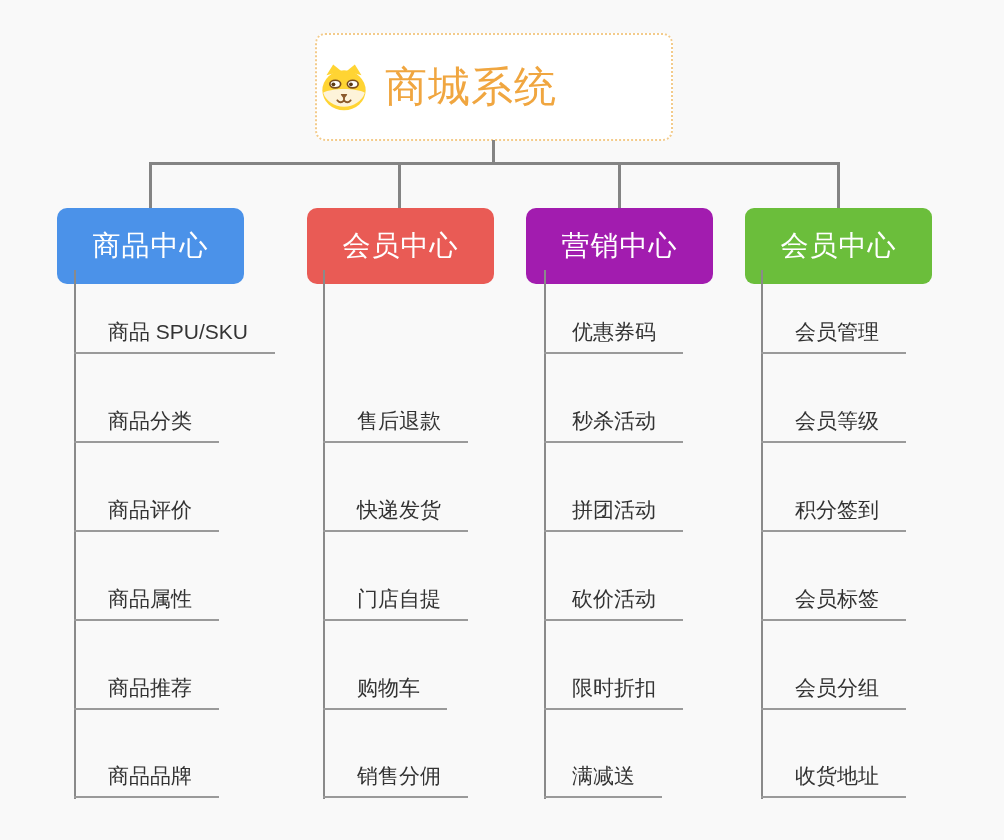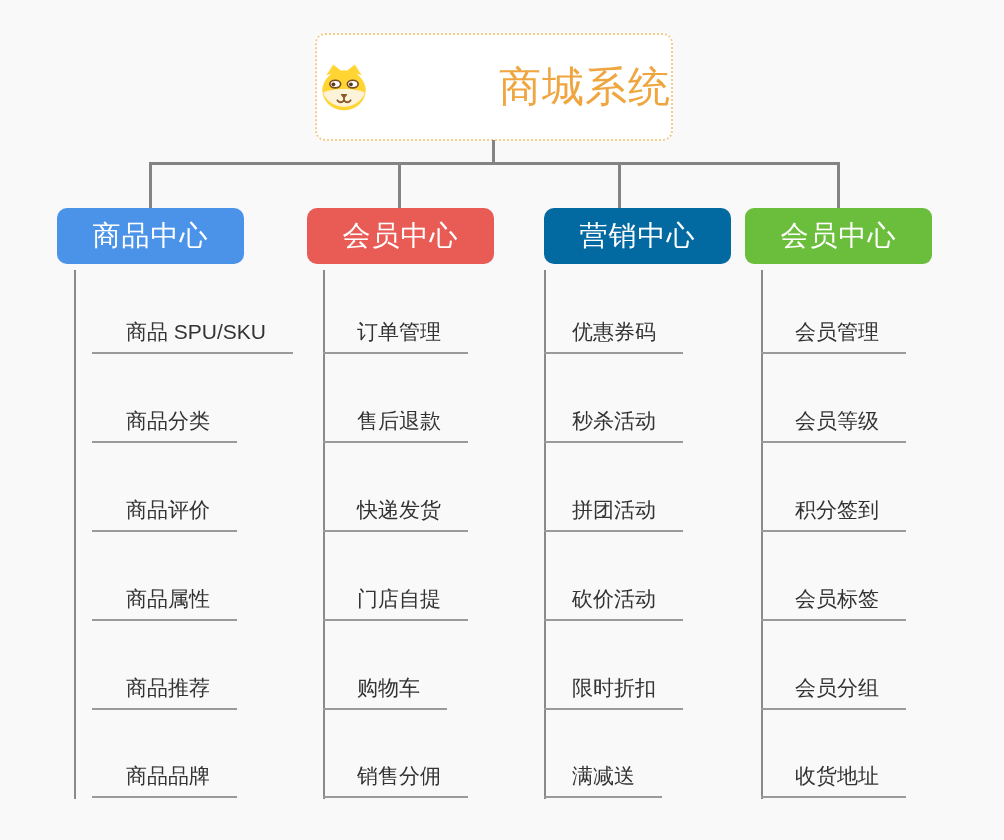--- a/index.html
+++ b/index.html
@@ -5,53 +5,53 @@
   html,body { margin:0; padding:0; }
   .canvas {
     position:relative; width:1004px; height:840px;
     background:#F9F9F9; overflow:hidden;
     font-family:"Liberation Sans","DejaVu Sans",sans-serif;
   }
   
   .root-node {
     position:absolute; left:315px; top:33px; width:358px; height:108px;
     background:#FFFFFF; border:2px dotted #F3CB8B; border-radius:10px;
-    box-sizing:border-box; display:flex; align-items:center; justify-content:space-between;
+    box-sizing:border-box; display:flex; align-items:center; justify-content:flex-start;
     gap:14px; cursor:default;
   }
   .root-title { font-size:42px; color:#F0A640; letter-spacing:1px; }
   
   .line { position:absolute; background:#848484; }
   .stem { left:492px; top:140px; width:3px; height:23px; }
   .bus  { left:149px; top:162px; width:691px; height:3px; }
   .drop { top:163px; width:3px; height:46px; }
   .drop.d1 { left:149px; } .drop.d2 { left:398px; }
   .drop.d3 { left:618px; } .drop.d4 { left:837px; }
   
   .node {
-    position:absolute; top:208px; width:187px; height:56px;
+    position:absolute; top:208px; width:187px; height:76px;
     border-radius:10px; color:#FFFFFF; font-size:28px;
     display:flex; align-items:center; justify-content:center;
     letter-spacing:1px;
   }
   .node.b1 { left:57px;  background:#4B92E9; }
   .node.b2 { left:307px; background:#E95B55; }
-  .node.b3 { left:544px; background:#0369a1;align-items:center; }
+  .node.b3 { left:526px; background:#a21caf;align-items:center; }
   .node.b4 { left:745px; background:#6BBE3B;border-radius:9px; }
   
   .spine { position:absolute; top:270px; width:2px; height:529px; background:#8A8A8A; }
   .spine.s1 { left:74px; }  .spine.s2 { left:323px; }
   .spine.s3 { left:544px; } .spine.s4 { left:761px; }
   
   .leaf {
     position:absolute; font-size:21px; color:#333333; line-height:26px;
     border-bottom:2px solid #9A9A9A; padding:0 27px 7px 34px;
     white-space:nowrap;
   }
-  .c1 { left:92px; } .c2 { left:323px; } .c3 { left:544px;padding-left:28px; } .c4 { left:761px; }
+  .c1 { left:74px; } .c2 { left:323px; } .c3 { left:544px;padding-left:28px; } .c4 { left:761px; }
   .r1 { top:319px; } .r2 { top:408px; } .r3 { top:497px; }
   .r4 { top:586px; } .r5 { top:675px; } .r6 { top:763px; }
   
   .dog-icon { width:54px; height:50px; flex:0 0 auto; }
 </style>
 </head>
 <body>
 
 <div class="canvas">
 
@@ -96,21 +96,20 @@
   <div class="spine s3"></div>
   <div class="spine s4"></div>
 
   <div class="leaf c1 r1">商品 SPU/SKU</div>
   <div class="leaf c1 r2">商品分类</div>
   <div class="leaf c1 r3">商品评价</div>
   <div class="leaf c1 r4">商品属性</div>
   <div class="leaf c1 r5">商品推荐</div>
   <div class="leaf c1 r6">商品品牌</div>
 
-  <div class="leaf c2 r1">订单管理</div>
   <div class="leaf c2 r2">售后退款</div>
   <div class="leaf c2 r3">快递发货</div>
   <div class="leaf c2 r4">门店自提</div>
   <div class="leaf c2 r5">购物车</div>
   <div class="leaf c2 r6">销售分佣</div>
 
   <div class="leaf c3 r1">优惠券码</div>
   <div class="leaf c3 r2">秒杀活动</div>
   <div class="leaf c3 r3">拼团活动</div>
   <div class="leaf c3 r4">砍价活动</div>

